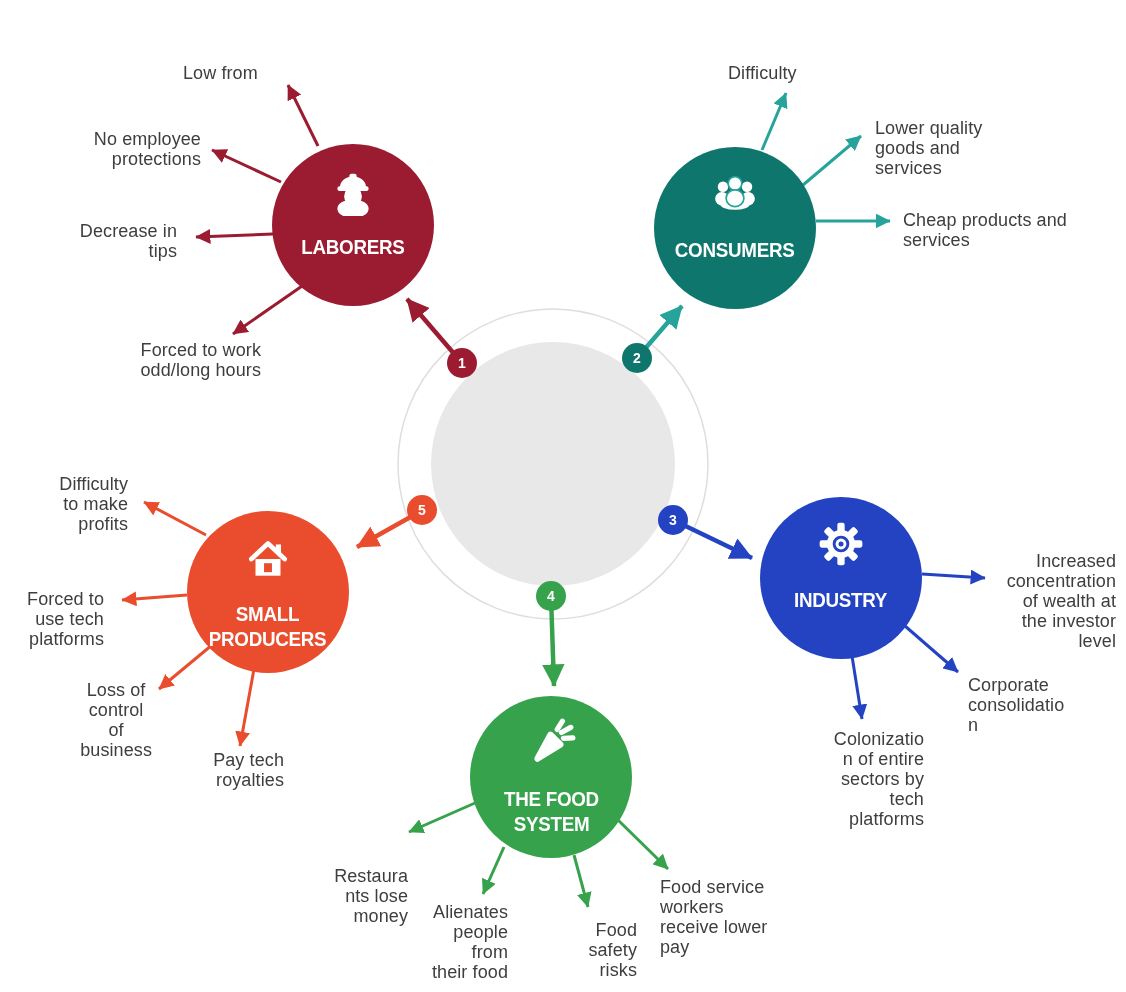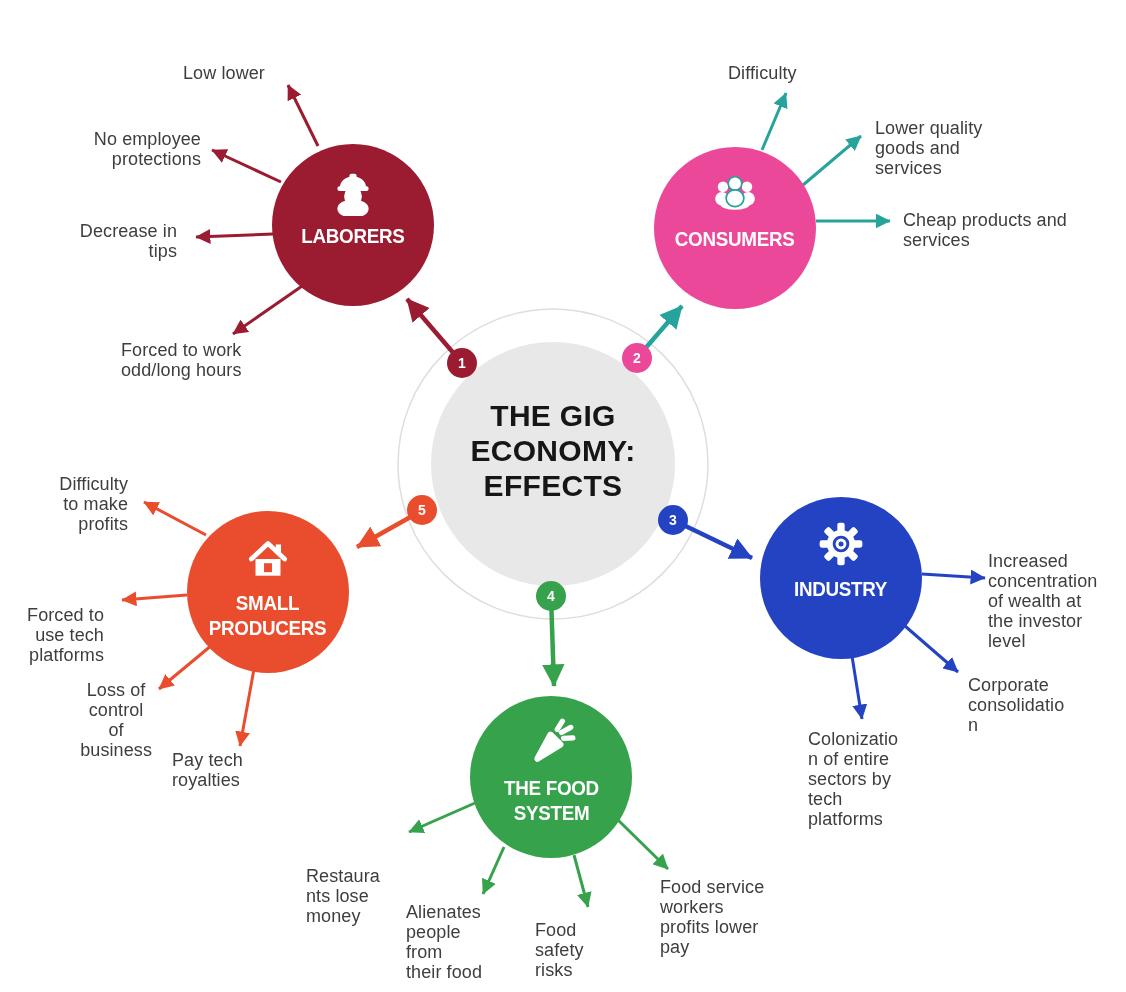--- a/index.html
+++ b/index.html
@@ -8,23 +8,23 @@
     font-family:"Liberation Sans",sans-serif;background:#fff;
   }
   .layer{position:absolute;left:0;top:0;z-index:1;}
   .st-lab{stroke:#9B1B31}.st-con{stroke:#26A39A}.st-ind{stroke:#2343C3}.st-food{stroke:#36A24B}.st-pro{stroke:#E94D2D}
   .arrow{stroke-width:3;fill:none;}
   .stem{stroke-width:4.5;fill:none;}
   
   .circle{
     position:absolute;width:162px;height:162px;border-radius:50%;
     display:flex;flex-direction:column;align-items:center;z-index:2;
-    padding-top:0;box-sizing:border-box;color:#fff;
-  }
-  .bg-lab{background:#9B1B31}.bg-con{background:#ec4899}.bg-ind{background:#2343C3}.bg-food{background:#36A24B}.bg-pro{background:#E94D2D}
+    padding-top:0;box-sizing:border-box;color:#fff;gap:11px;
+  }
+  .bg-lab{background:#9B1B31}.bg-con{background:#0f766e}.bg-ind{background:#2343C3}.bg-food{background:#36A24B}.bg-pro{background:#E94D2D}
   .circle .icon{margin-top:22px;height:50px;display:flex;align-items:center;justify-content:center;}
   .c-title{
     margin-top:8px;font-weight:bold;font-size:20px;line-height:25px;
     letter-spacing:-0.3px;text-align:center;white-space:pre-line;transform:scaleX(.94);
   }
   
   .badge{
     position:absolute;width:30px;height:30px;border-radius:50%;z-index:3;
     color:#fff;font-weight:bold;font-size:14px;display:flex;align-items:center;justify-content:center;
   }
@@ -36,21 +36,21 @@
   .center-title{
     position:absolute;left:423px;top:398px;width:260px;z-index:3;
     font-weight:bold;font-size:30px;line-height:35px;color:#161616;
     text-align:center;white-space:pre-line;letter-spacing:0.3px;
   }
   
   .effect{
     position:absolute;z-index:4;color:#3E3E3E;font-size:18px;line-height:20px;
     white-space:pre-line;letter-spacing:0.1px;
   }
-  .ta-r{text-align:right}.ta-c{text-align:left}
+  .ta-r{text-align:right}.ta-c{text-align:right}
   .nowrap{white-space:nowrap}
 </style>
 </head>
 <body>
 
 <div class="stage">
 
   <svg class="layer" width="1126" height="992" viewBox="0 0 1126 992">
     <defs>
       <marker id="ah-lab" markerWidth="5.5" markerHeight="5" refX="4.8" refY="2.5" orient="auto" markerUnits="strokeWidth">
@@ -95,23 +95,20 @@
     <line class="stem st-food" x1="551" y1="596" x2="554" y2="686" marker-end="url(#ah-food)"></line>
 
     <line class="arrow st-pro" x1="206" y1="535" x2="144" y2="502" marker-end="url(#ah-pro)"></line>
     <line class="arrow st-pro" x1="187" y1="595" x2="122" y2="600" marker-end="url(#ah-pro)"></line>
     <line class="arrow st-pro" x1="212" y1="645" x2="159" y2="689" marker-end="url(#ah-pro)"></line>
     <line class="arrow st-pro" x1="254" y1="669" x2="240" y2="746" marker-end="url(#ah-pro)"></line>
     <line class="stem st-pro" x1="423" y1="510" x2="357" y2="547" marker-end="url(#ah-pro)"></line>
   </svg>
 
   <div class="center-disc"></div>
-  <div class="center-title">THE GIG
-ECONOMY:
-EFFECTS</div>
 
   <div class="badge bg-lab" style="left:447px;top:348px;">1</div>
   <div class="badge bg-con" style="left:622px;top:343px;">2</div>
   <div class="badge bg-ind" style="left:658px;top:505px;">3</div>
   <div class="badge bg-food" style="left:536px;top:581px;">4</div>
   <div class="badge bg-pro" style="left:407px;top:495px;">5</div>
 
   <div class="circle bg-lab" style="left:272px;top:144px;">
     <span class="icon">
       <svg width="50" height="50" viewBox="0 0 48 48">
@@ -189,21 +186,21 @@
         <path d="M8 25 L24 10 L40 25" fill="none" stroke="#fff" stroke-width="4.5" stroke-linecap="round" stroke-linejoin="round"></path>
         <rect x="31.5" y="11" width="5" height="8" fill="#fff"></rect>
         <rect x="12" y="25" width="24" height="16" fill="#fff"></rect>
         <rect x="20.2" y="29" width="7.6" height="8.6" fill="#E94D2D"></rect>
       </svg>
     </span>
     <span class="c-title">SMALL
 PRODUCERS</span>
   </div>
 
-  <div class="effect nowrap" style="left:183px;top:63px;">Low lower</div>
+  <div class="effect nowrap" style="left:183px;top:63px;">Low from</div>
   <div class="effect ta-r" style="right:925px;top:129px;">No employee
 protections</div>
   <div class="effect ta-r" style="right:949px;top:221px;">Decrease in
 tips</div>
   <div class="effect ta-c" style="left:121px;top:340px;width:140px;">Forced to work
 odd/long hours</div>
 
   <div class="effect nowrap" style="left:728px;top:63px;">Difficulty</div>
   <div class="effect" style="left:875px;top:118px;">Lower quality
 goods and
@@ -230,27 +227,27 @@
 money</div>
   <div class="effect ta-c" style="left:406px;top:902px;width:102px;">Alienates
 people
 from
 their food</div>
   <div class="effect ta-c" style="left:535px;top:920px;width:102px;">Food
 safety
 risks</div>
   <div class="effect" style="left:660px;top:877px;">Food service
 workers
-profits lower
+receive lower
 pay</div>
 
   <div class="effect ta-r" style="right:998px;top:474px;">Difficulty
 to make
 profits</div>
-  <div class="effect ta-r" style="right:1022px;top:589px;margin-top:16px;">Forced to
+  <div class="effect ta-r" style="right:1022px;top:589px;">Forced to
 use tech
 platforms</div>
   <div class="effect ta-r" style="right:974px;top:680px;text-align:center;">Loss of
 control
 of
 business</div>
   <div class="effect ta-c" style="left:172px;top:750px;width:112px;">Pay tech
 royalties</div>
 
 </div>

